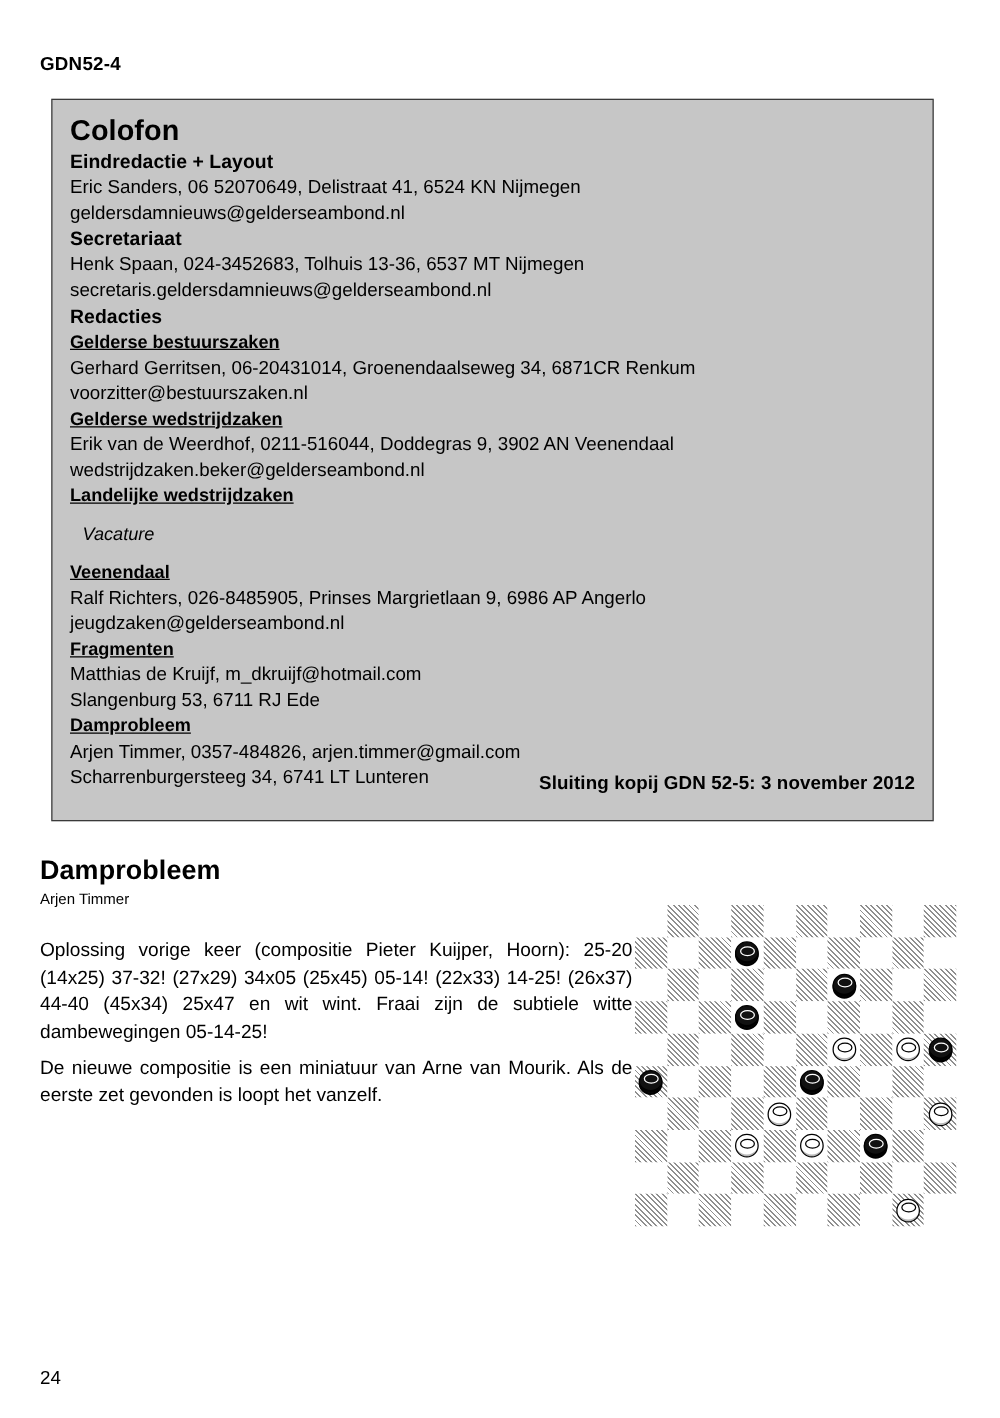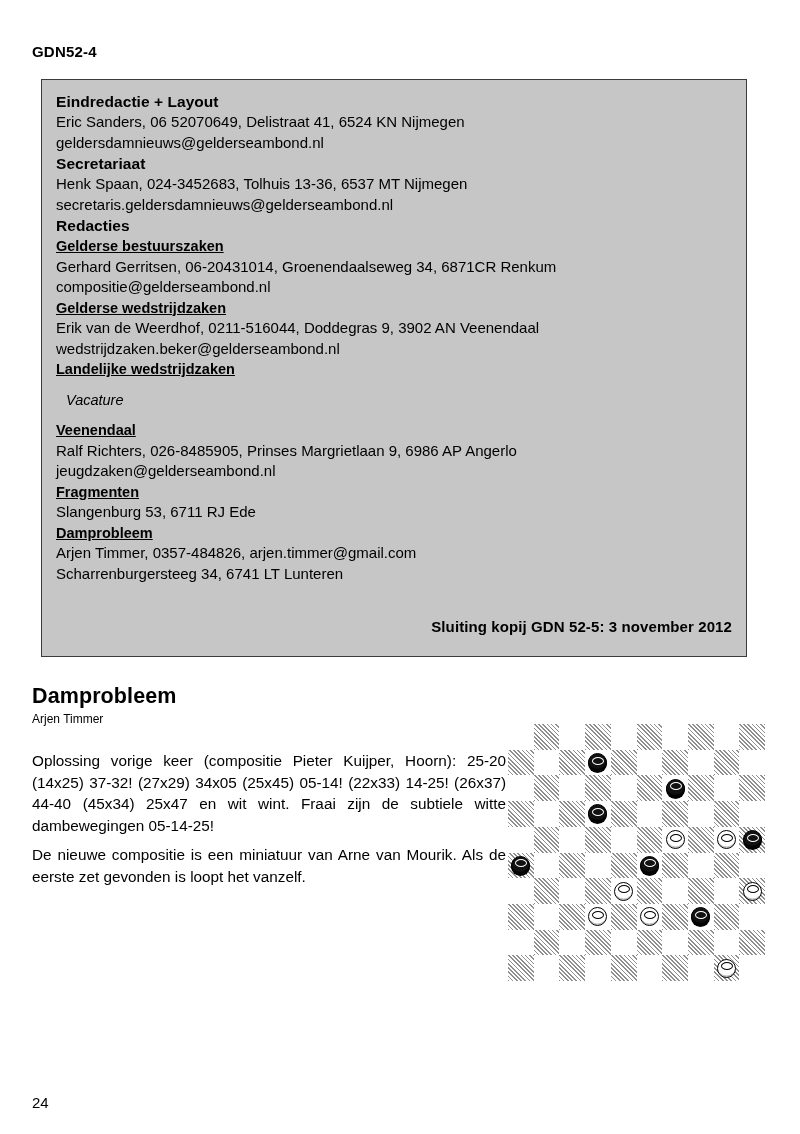--- a/index.html
+++ b/index.html
@@ -189,40 +189,42 @@
   }
 </style>
 </head>
 <body>
 
 <div class="page">
 
   <div class="page-header">GDN52-4</div>
 
   <div class="colofon-box">
+    <div class="colofon-title">Colofon</div>
     <div id="colofon-entries">
         <div class="c-head">Eindredactie + Layout</div>
         <div class="c-line">Eric Sanders, 06 52070649, Delistraat 41, 6524 KN Nijmegen</div>
         <div class="c-line">geldersdamnieuws@gelderseambond.nl</div>
         <div class="c-head">Secretariaat</div>
         <div class="c-line">Henk Spaan, 024-3452683, Tolhuis 13-36, 6537 MT Nijmegen</div>
         <div class="c-line">secretaris.geldersdamnieuws@gelderseambond.nl</div>
         <div class="c-head">Redacties</div>
         <div class="c-sub">Gelderse bestuurszaken</div>
         <div class="c-line">Gerhard Gerritsen, 06-20431014, Groenendaalseweg 34, 6871CR Renkum</div>
-        <div class="c-line">compositie@gelderseambond.nl</div>
+        <div class="c-line">voorzitter@bestuurszaken.nl</div>
         <div class="c-sub">Gelderse wedstrijdzaken</div>
         <div class="c-line">Erik van de Weerdhof, 0211-516044, Doddegras 9, 3902 AN Veenendaal</div>
         <div class="c-line">wedstrijdzaken.beker@gelderseambond.nl</div>
         <div class="c-sub">Landelijke wedstrijdzaken</div>
         <div class="c-italic">Vacature</div>
         <div class="c-sub">Veenendaal</div>
         <div class="c-line">Ralf Richters, 026-8485905, Prinses Margrietlaan 9, 6986 AP Angerlo</div>
         <div class="c-line">jeugdzaken@gelderseambond.nl</div>
         <div class="c-sub">Fragmenten</div>
+        <div class="c-line">Matthias de Kruijf, m_dkruijf@hotmail.com</div>
         <div class="c-line">Slangenburg 53, 6711 RJ Ede</div>
         <div class="c-sub">Damprobleem</div>
         <div class="c-line">Arjen Timmer, 0357-484826, arjen.timmer@gmail.com</div>
         <div class="c-line">Scharrenburgersteeg 34, 6741 LT Lunteren</div>
       </div>
     <div class="deadline">Sluiting kopij GDN 52-5: 3 november 2012</div>
   </div>
 
   <div class="sec-title">Damprobleem</div>
 

